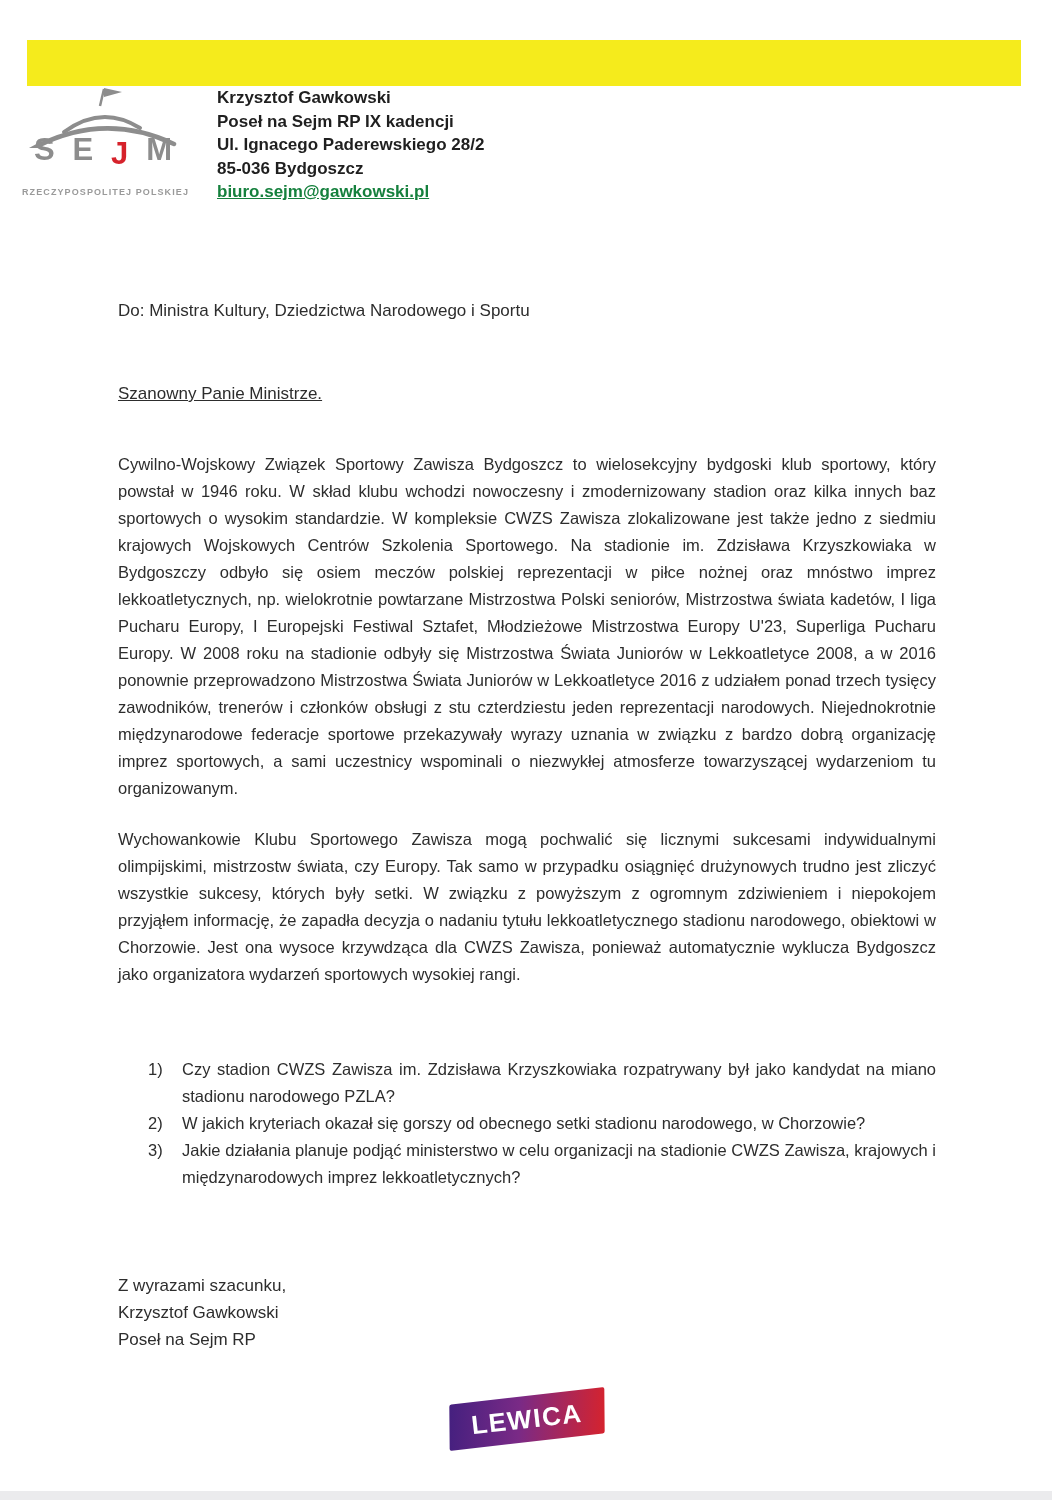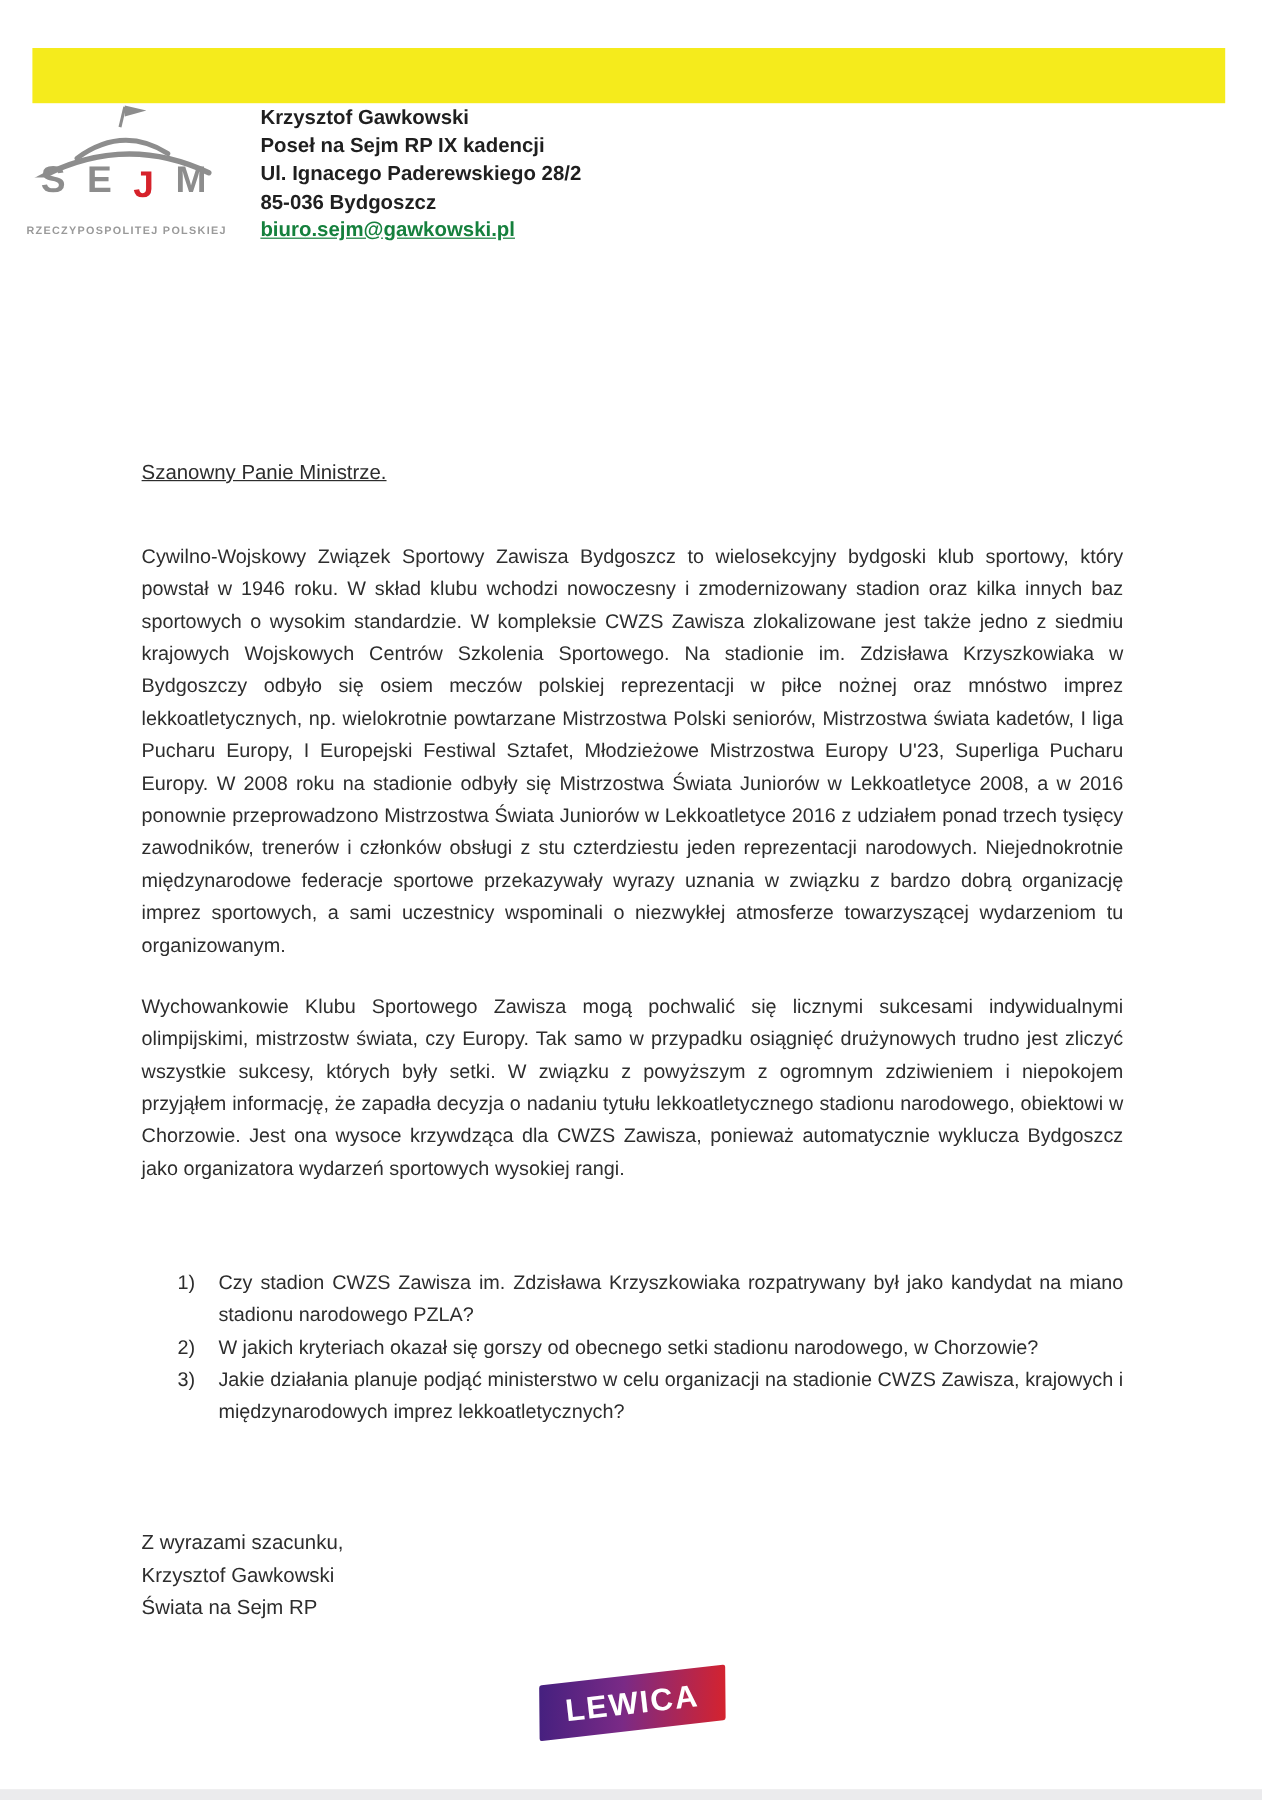--- a/index.html
+++ b/index.html
@@ -139,20 +139,21 @@
   </div>
 
   <div class="contact">
     <div>Krzysztof Gawkowski</div>
     <div>Poseł na Sejm RP IX kadencji</div>
     <div>Ul. Ignacego Paderewskiego 28/2</div>
     <div>85-036 Bydgoszcz</div>
     <div><a class="email" href="#">biuro.sejm@gawkowski.pl</a></div>
   </div>
 
+  <div class="addressee">Do: Ministra Kultury, Dziedzictwa Narodowego i Sportu</div>
   <div class="salutation">Szanowny Panie Ministrze.</div>
 
   <p class="body-par par-1">Cywilno-Wojskowy Związek Sportowy Zawisza Bydgoszcz to wielosekcyjny bydgoski klub sportowy, który powstał w 1946 roku. W skład klubu wchodzi nowoczesny i zmodernizowany stadion oraz kilka innych baz sportowych o wysokim standardzie. W kompleksie CWZS Zawisza zlokalizowane jest także jedno z siedmiu krajowych Wojskowych Centrów Szkolenia Sportowego. Na stadionie im. Zdzisława Krzyszkowiaka w Bydgoszczy odbyło się osiem meczów polskiej reprezentacji w piłce nożnej oraz mnóstwo imprez lekkoatletycznych, np. wielokrotnie powtarzane Mistrzostwa Polski seniorów, Mistrzostwa świata kadetów, I liga Pucharu Europy, I Europejski Festiwal Sztafet, Młodzieżowe Mistrzostwa Europy U'23, Superliga Pucharu Europy. W 2008 roku na stadionie odbyły się Mistrzostwa Świata Juniorów w Lekkoatletyce 2008, a w 2016 ponownie przeprowadzono Mistrzostwa Świata Juniorów w Lekkoatletyce 2016 z udziałem ponad trzech tysięcy zawodników, trenerów i członków obsługi z stu czterdziestu jeden reprezentacji narodowych. Niejednokrotnie międzynarodowe federacje sportowe przekazywały wyrazy uznania w związku z bardzo dobrą organizację imprez sportowych, a sami uczestnicy wspominali o niezwykłej atmosferze towarzyszącej wydarzeniom tu organizowanym.</p>
   <p class="body-par par-2">Wychowankowie Klubu Sportowego Zawisza mogą pochwalić się licznymi sukcesami indywidualnymi olimpijskimi, mistrzostw świata, czy Europy. Tak samo w przypadku osiągnięć drużynowych trudno jest zliczyć wszystkie sukcesy, których były setki. W związku z powyższym z ogromnym zdziwieniem i niepokojem przyjąłem informację, że zapadła decyzja o nadaniu tytułu lekkoatletycznego stadionu narodowego, obiektowi w Chorzowie. Jest ona wysoce krzywdząca dla CWZS Zawisza, ponieważ automatycznie wyklucza Bydgoszcz jako organizatora wydarzeń sportowych wysokiej rangi.</p>
 
   <div class="questions">
     <div class="q-item">
       <span class="q-num">1)</span>
       <span class="q-text">Czy stadion CWZS Zawisza im. Zdzisława Krzyszkowiaka rozpatrywany był jako kandydat na miano stadionu narodowego PZLA?</span>
     </div>
@@ -162,21 +163,21 @@
     </div>
     <div class="q-item">
       <span class="q-num">3)</span>
       <span class="q-text">Jakie działania planuje podjąć ministerstwo w celu organizacji na stadionie CWZS Zawisza, krajowych i międzynarodowych imprez lekkoatletycznych?</span>
     </div>
   </div>
 
   <div class="closing">
     <div>Z wyrazami szacunku,</div>
     <div>Krzysztof Gawkowski</div>
-    <div>Świata na Sejm RP</div>
+    <div>Poseł na Sejm RP</div>
   </div>
 
   <div class="lewica-logo">
     <span class="lewica-text">LEWICA</span>
   </div>
 
   <div class="bottom-strip"></div>
 
 </div>
 

